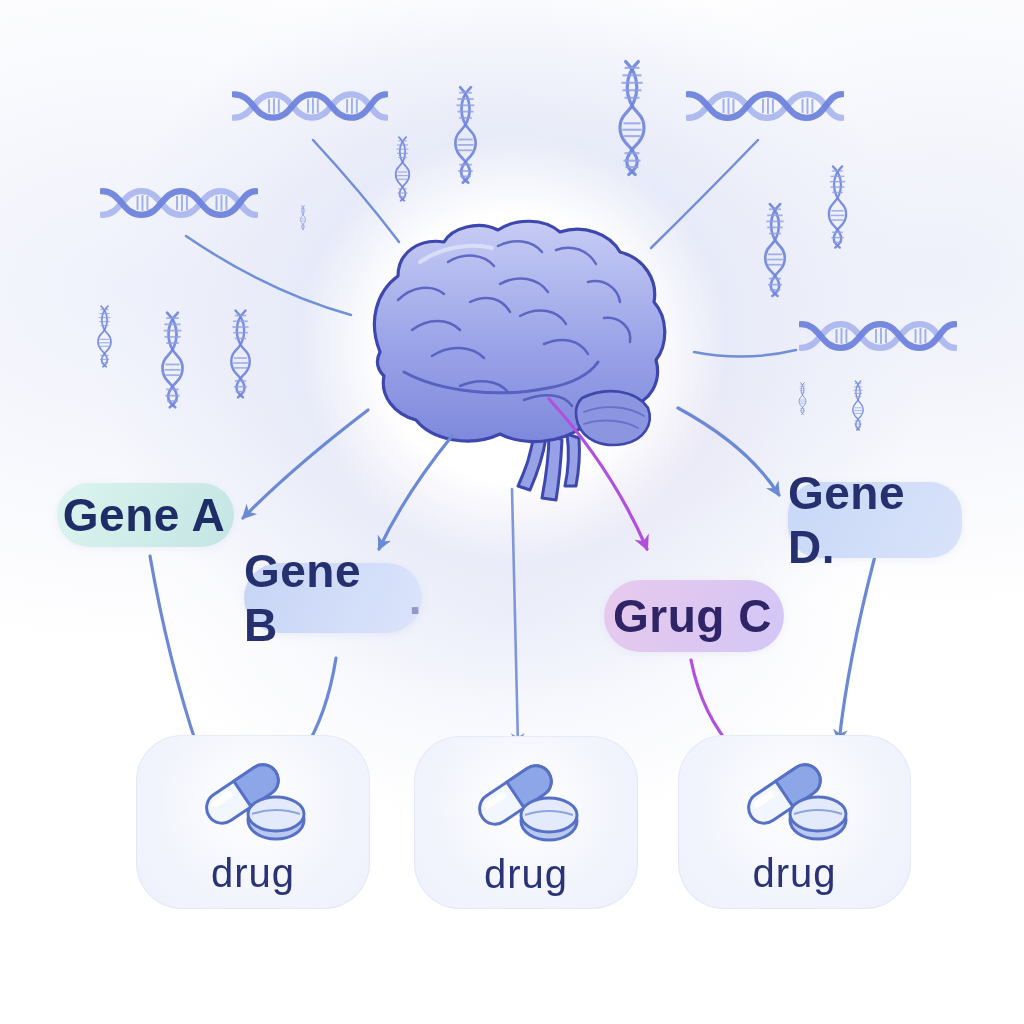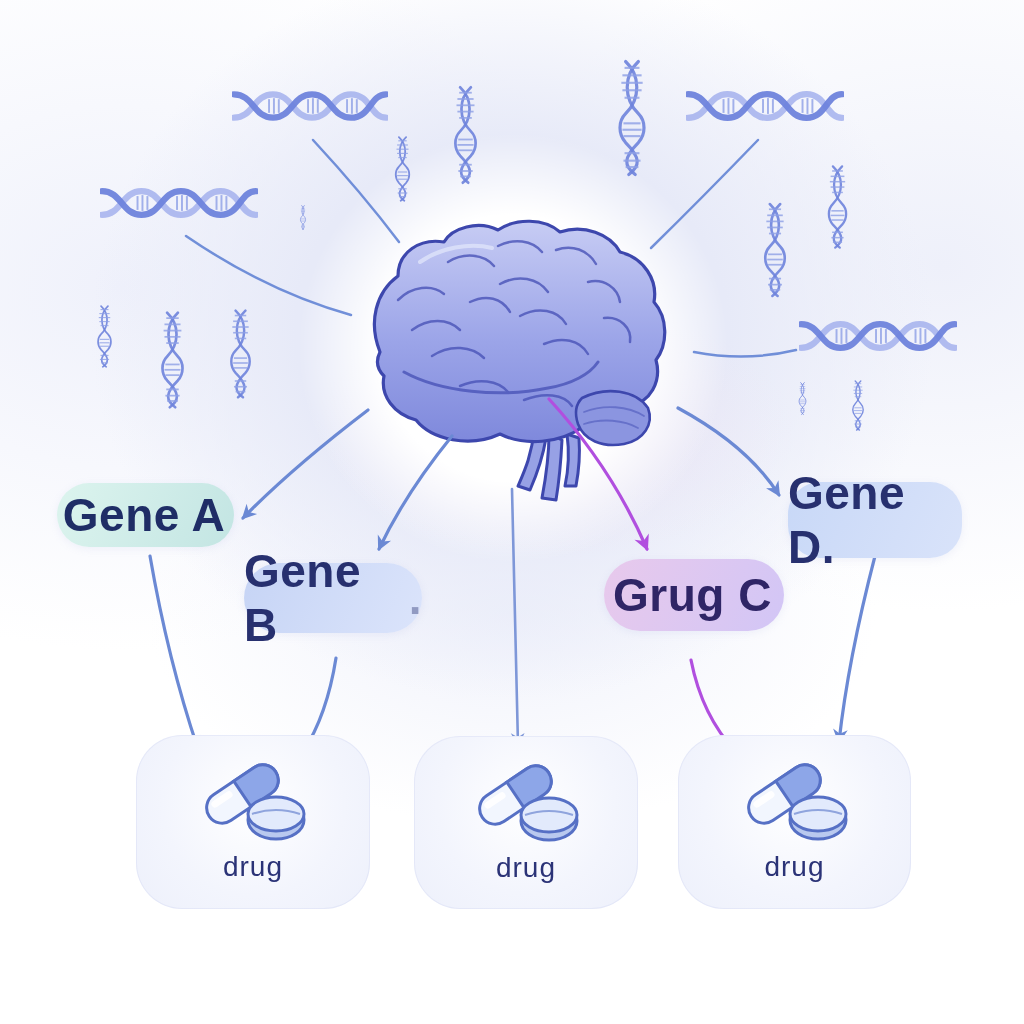--- a/index.html
+++ b/index.html
@@ -25,24 +25,24 @@
   .vr{stroke:var(--dna-primary,#6478d8);stroke-width:3;fill:none;stroke-linecap:round;opacity:.9;}
   .gy{stroke:#4a54b8;stroke-width:2.5;fill:none;stroke-linecap:round;opacity:.8;}
   .gene{position:absolute;display:flex;align-items:center;justify-content:center;
         font-size:46px;font-weight:600;letter-spacing:.5px;color:#27306f;
         box-shadow:0 2px 8px rgba(150,160,210,.12);}
   .suffix{opacity:.4;margin-left:3px;}
   .box{position:absolute;border-radius:46px;display:flex;flex-direction:column;align-items:center;
        background:radial-gradient(circle at 50% 40%,#ffffff 0%,#f3f5fd 58%,#edf0fb 100%);
        box-shadow:inset 0 0 0 1px rgba(205,212,242,.35);}
   .box svg{margin-top:16px;}
-  .drug-label{font-size:28px;font-weight:500;letter-spacing:1px;color:var(--drug-text,#2b3377);margin-top:4px;text-align:center;}
+  .drug-label{font-size:40px;font-weight:500;letter-spacing:1px;color:var(--drug-text,#2b3377);margin-top:4px;text-align:center;}
   #geneA{left:57px;top:483px;width:177px;height:64px;border-radius:32px;}
   #geneB{left:244px;top:563px;width:178px;height:70px;border-radius:35px;}
-  #geneC{left:604px;top:559px;width:180px;height:72px;border-radius:36px;}
+  #geneC{left:604px;top:580px;width:180px;height:72px;border-radius:36px;}
   #geneD{left:788px;top:482px;width:174px;height:76px;border-radius:32px;}
   #box1{left:136px;top:735px;width:234px;height:174px;}
   #box2{left:414px;top:736px;width:224px;height:173px;}
   #box3{left:678px;top:735px;width:233px;height:174px;}
 </style>
 </head>
 <body>
 
 <div class="canvas">
   <div class="bg"></div>

